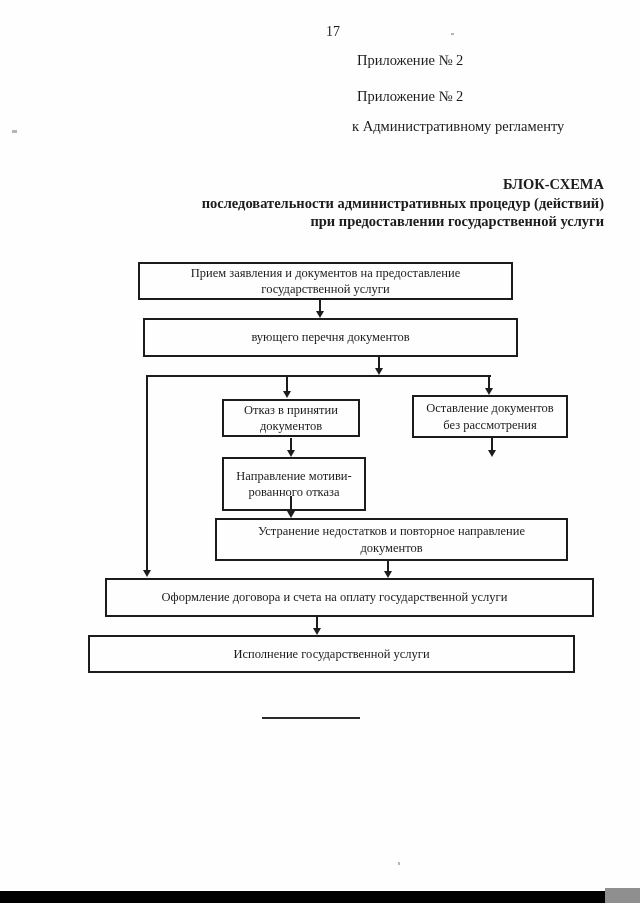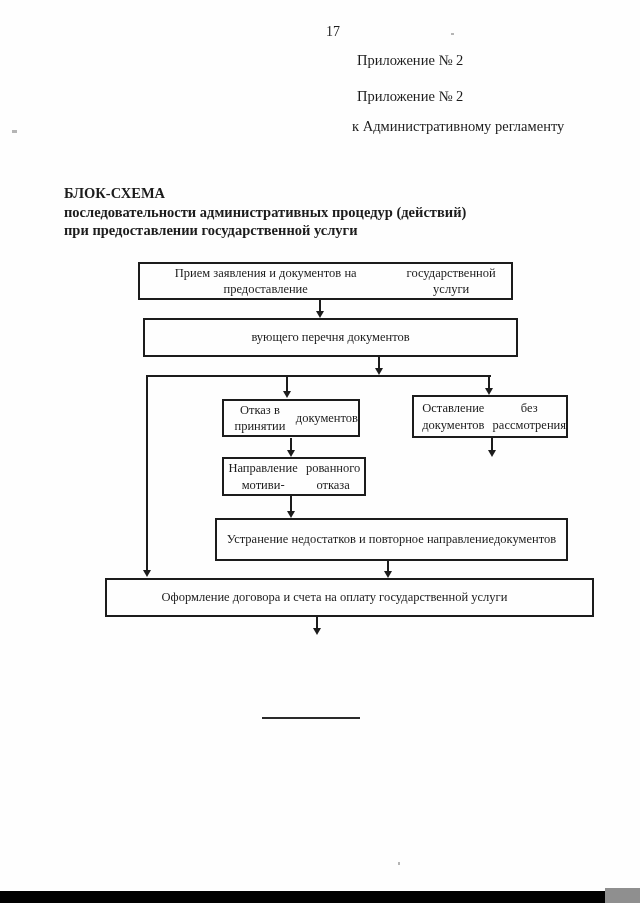--- a/index.html
+++ b/index.html
@@ -23,32 +23,32 @@
   }
   .hdr{
     position:absolute;
     font-size:14.5px;
     white-space:nowrap;
   }
   .hdr1{left:357px;top:52px;}
   .hdr2{left:357px;top:88px;}
   .hdr3{left:352px;top:118px;}
   .title{
-    position:absolute;left:64px;top:184px;width:540px;
-    text-align:left;
+    position:absolute;left:64px;top:175px;width:540px;
+    text-align:right;
     font-weight:bold;
     font-size:14.5px;
     line-height:18.5px;
   }
   .box{
     position:absolute;
     box-sizing:border-box;
     border:2px solid var(--ink);
     background:var(--paper);
-    display:flex;flex-direction:row;
+    display:flex;flex-direction:column;
     align-items:center;justify-content:center;
     text-align:center;
     font-size:12.5px;line-height:16.5px;
   }
   .vline{position:absolute;width:2px;background:var(--ink);}
   .hline{position:absolute;height:2px;background:var(--ink);}
   .arrow-down{
     position:absolute;width:0;height:0;
     border-left:4px solid transparent;
     border-right:4px solid transparent;
@@ -96,35 +96,38 @@
   <div class="box" style="left:222px;top:399px;width:138px;height:38px">
     <span>Отказ в принятии</span>
     <span>документов</span>
   </div>
 
   <div class="box" style="left:412px;top:395px;width:156px;height:43px">
     <span>Оставление документов</span>
     <span>без рассмотрения</span>
   </div>
 
-  <div class="box" style="left:222px;top:457px;width:144px;height:39px">
+  <div class="box" style="left:222px;top:457px;width:144px;height:54px">
     <span>Направление мотиви-</span>
     <span>рованного отказа</span>
   </div>
 
 
   <div class="box" style="left:215px;top:518px;width:353px;height:43px">
     <span>Устранение недостатков и повторное направление</span>
     <span>документов</span>
   </div>
 
   <div class="box" style="left:105px;top:578px;width:489px;height:39px;padding-right:30px">
     <span>Оформление договора и счета на оплату государственной услуги</span>
   </div>
 
+  <div class="box" style="left:88px;top:635px;width:487px;height:38px">
+    <span>Исполнение государственной услуги</span>
+  </div>
 
   <div class="vline" style="left:319px;top:300px;height:11px"></div>
   <div class="arrow-down" style="left:316px;top:311px"></div>
 
   <div class="vline" style="left:378px;top:357px;height:12px"></div>
   <div class="arrow-down" style="left:375px;top:368px"></div>
 
   <div class="hline" style="left:146px;top:375px;width:345px"></div>
 
   <div class="vline" style="left:146px;top:376px;height:195px"></div>

